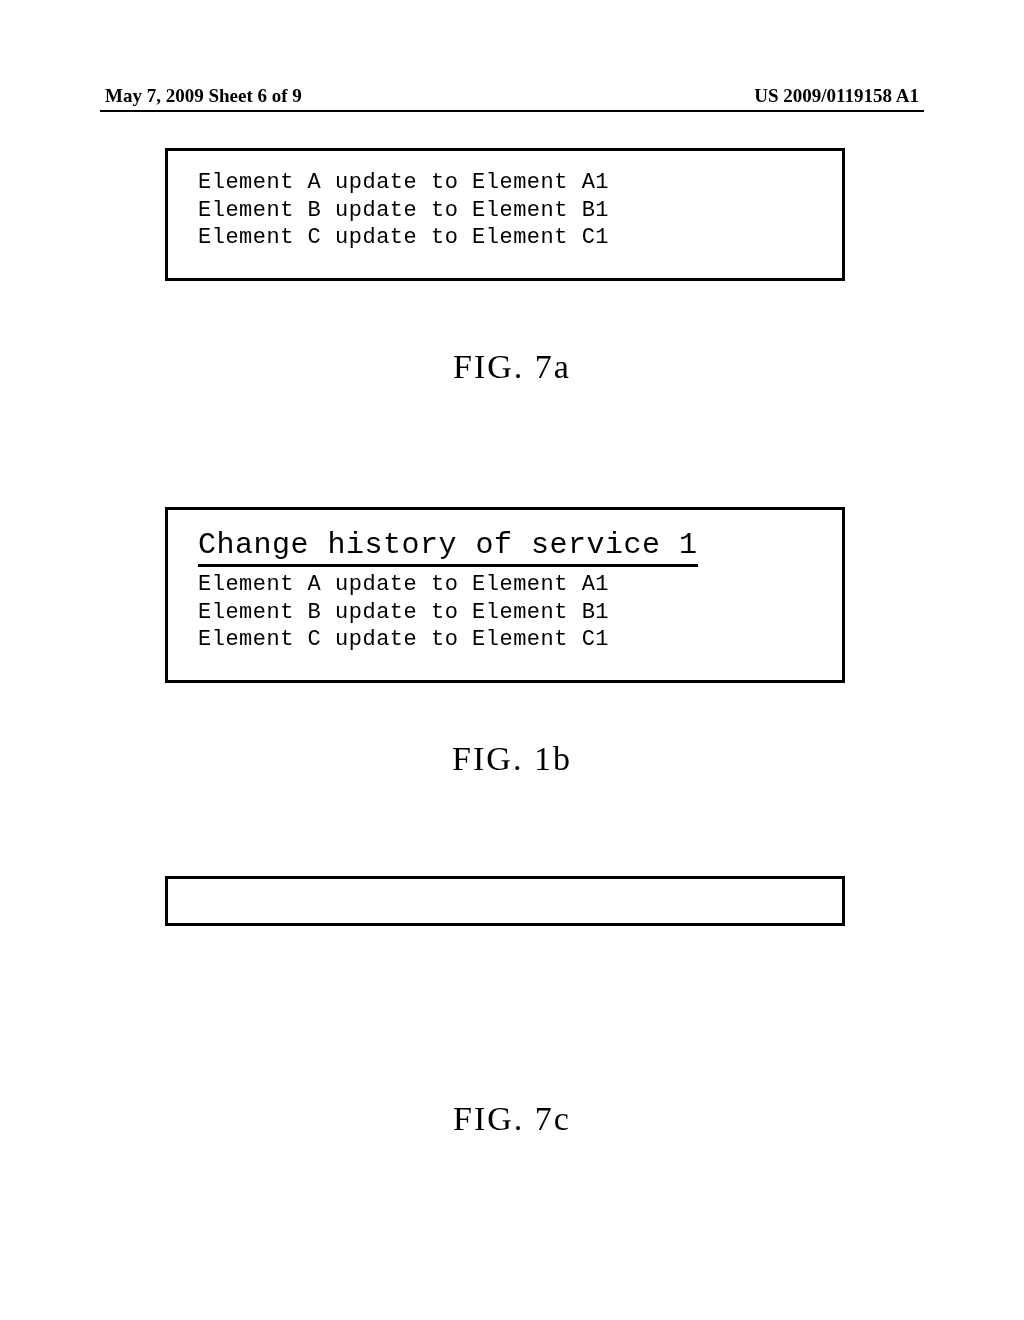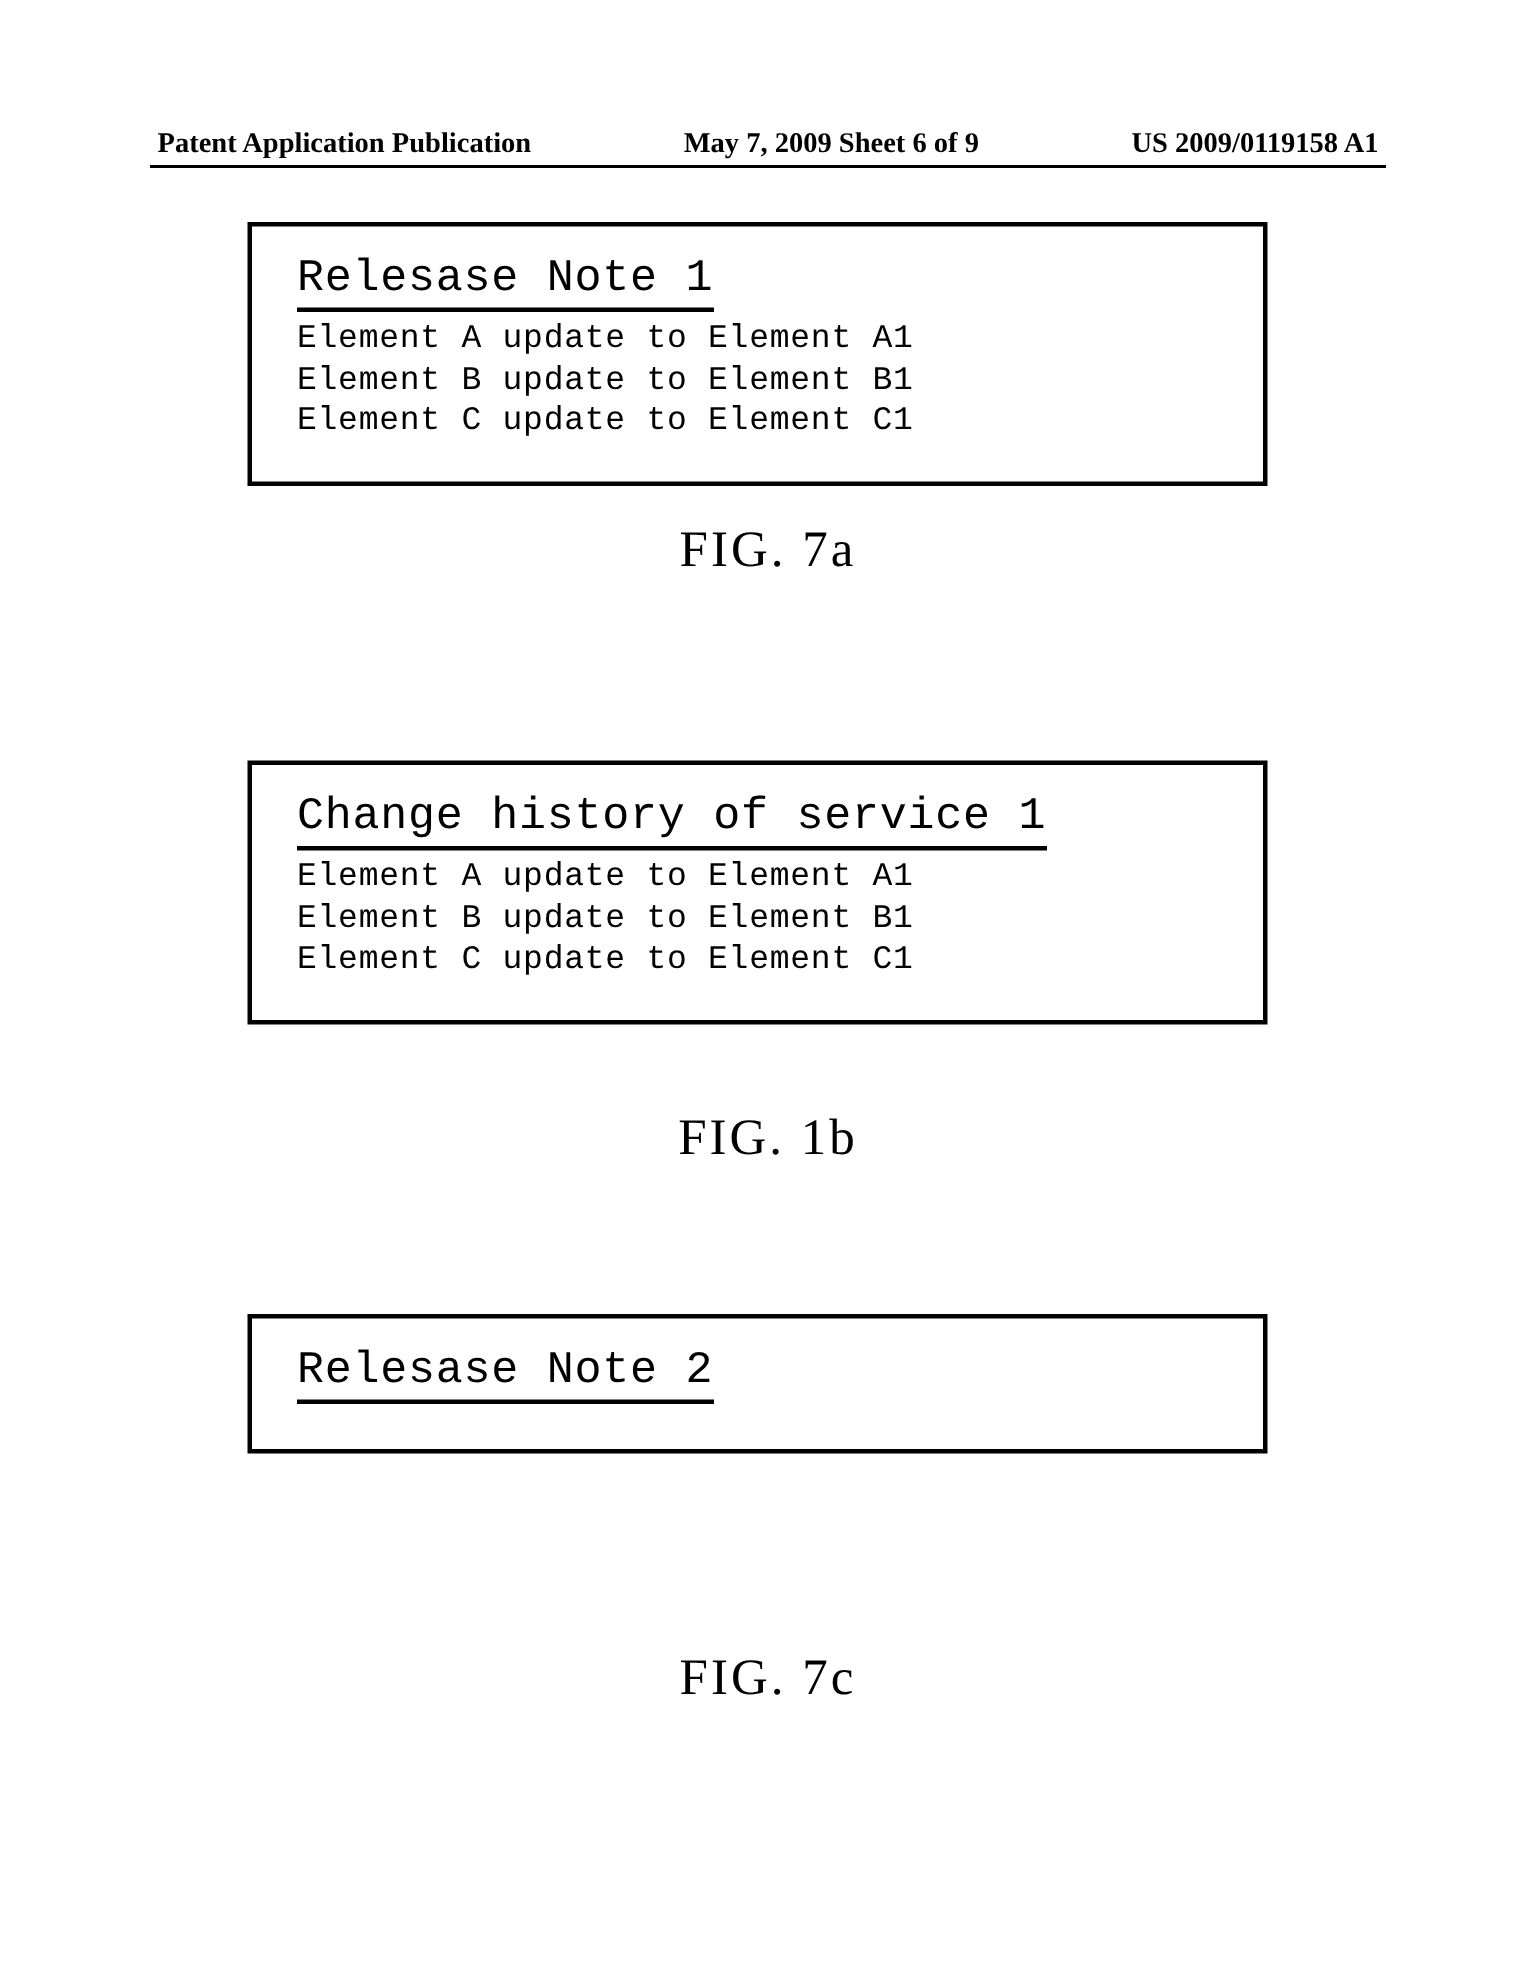--- a/index.html
+++ b/index.html
@@ -96,38 +96,35 @@
       top: 740px;
     }
     .label-7c {
       top: 1100px;
     }
   </style>
 </head>
 <body>
 
 <div class="header">
-  <span class="header-left">Patent Application Publication</span>
   <span class="header-center">May 7, 2009  Sheet 6 of 9</span>
   <span class="header-right">US 2009/0119158 A1</span>
 </div>
 <div class="header-line"></div>
 
 <div class="figure-box box-7a">
-  <div class="box-title">Relesase Note 1</div>
   <div class="box-line">Element A update to Element A1</div>
   <div class="box-line">Element B update to Element B1</div>
   <div class="box-line">Element C update to Element C1</div>
 </div>
 <div class="figure-label label-7a">FIG. 7a</div>
 
 <div class="figure-box box-7b">
   <div class="box-title">Change history of service 1</div>
   <div class="box-line">Element A update to Element A1</div>
   <div class="box-line">Element B update to Element B1</div>
   <div class="box-line">Element C update to Element C1</div>
 </div>
 <div class="figure-label label-7b">FIG. 1b</div>
 
 <div class="figure-box box-7c">
-  <div class="box-title">Relesase Note 2</div>
 </div>
 <div class="figure-label label-7c">FIG. 7c</div>
 
 </body></html>

